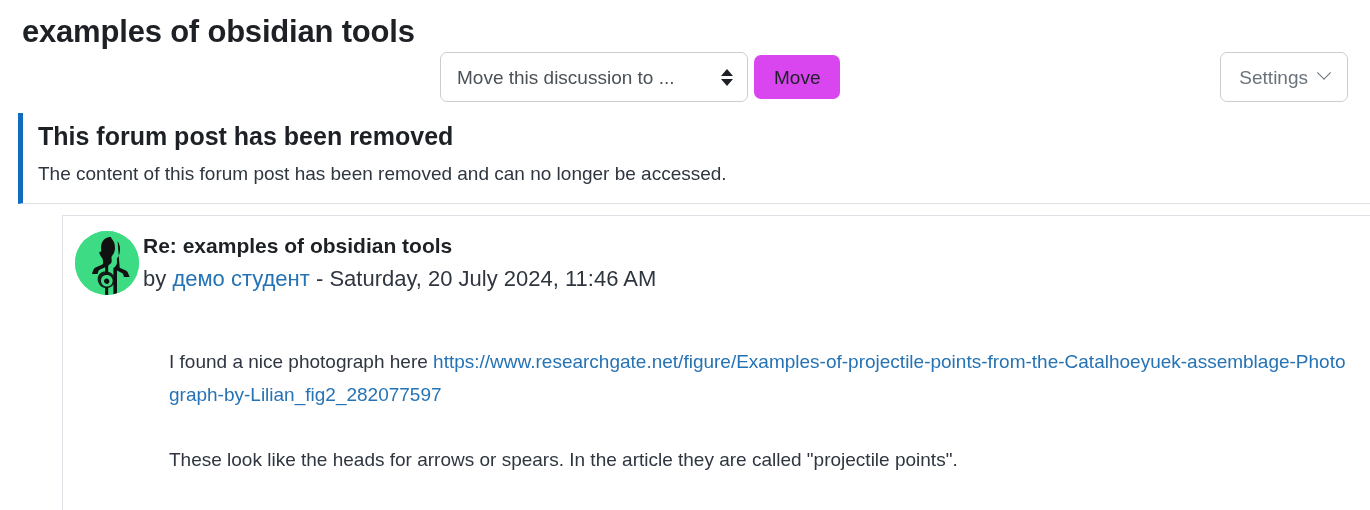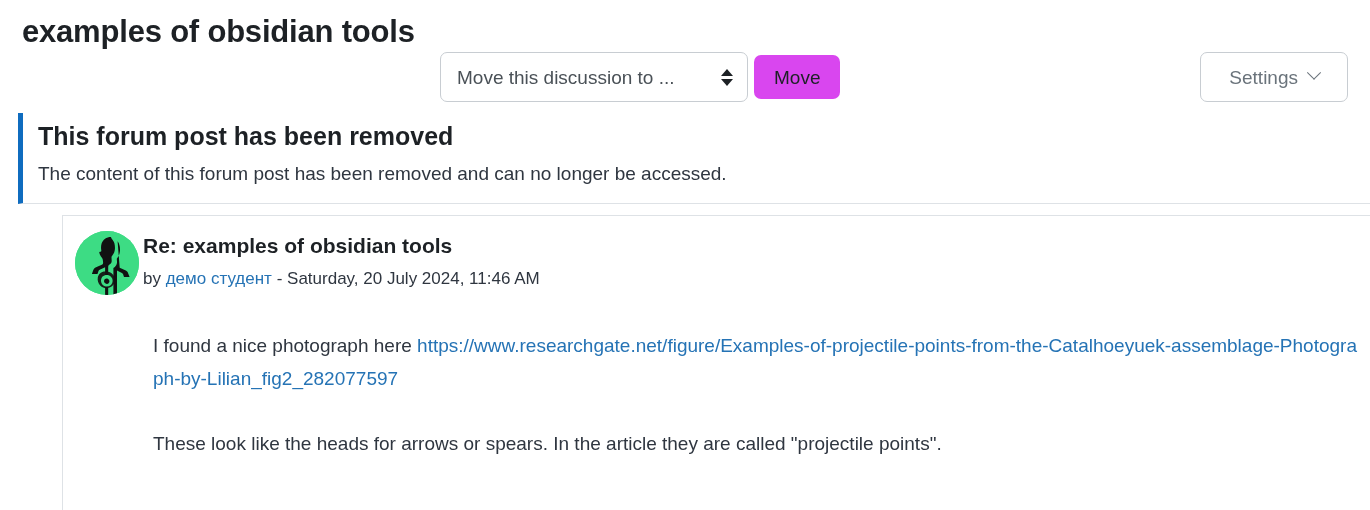--- a/index.html
+++ b/index.html
@@ -82,21 +82,21 @@
     font-size: 19px;
     color: #1d2125;
     cursor: pointer;
     line-height: 1;
   }
 
   .settings-btn {
     position: absolute;
     right: 0; top: 0;
     height: 50px;
-    padding: 0 28px;
+    padding: 0 18px;
     background: #ffffff;
     border: 1px solid #c8cdd2;
     border-radius: 7px;
     display: flex;
     align-items: center;
     gap: 11px;
     cursor: pointer;
   }
   .settings-btn .s-label { font-size: 19px; color: #6a737b; line-height: 1; }
   .chev-down {
@@ -160,35 +160,35 @@
   .avatar svg { display: block; width: 64px; height: 64px; }
 
   .post-subject {
     font-size: 21px;
     font-weight: 700;
     color: #1d2125;
     line-height: 28px;
     margin-top: 1px;
   }
   .post-byline {
-    font-size: 17px;
+    font-size: 22px;
     color: #2f3640;
     line-height: 28px;
     margin-top: 5px;
     white-space: nowrap;
   }
   .post-byline a { color: #2573b5; text-decoration: none; }
 
   .post-body {
     position: absolute;
     left: 90px; top: 113px;
     width: 1210px;
   }
   .post-body p {
-    margin: 0;
+    margin: 16px;
     font-size: 19px;
     line-height: 33px;
     color: #2f3640;
   }
   .post-body p + p { margin-top: 32px; }
   .post-body a { color: #2573b5; text-decoration: none; word-break: break-all; }
 </style>
 </head>
 <body>
 

